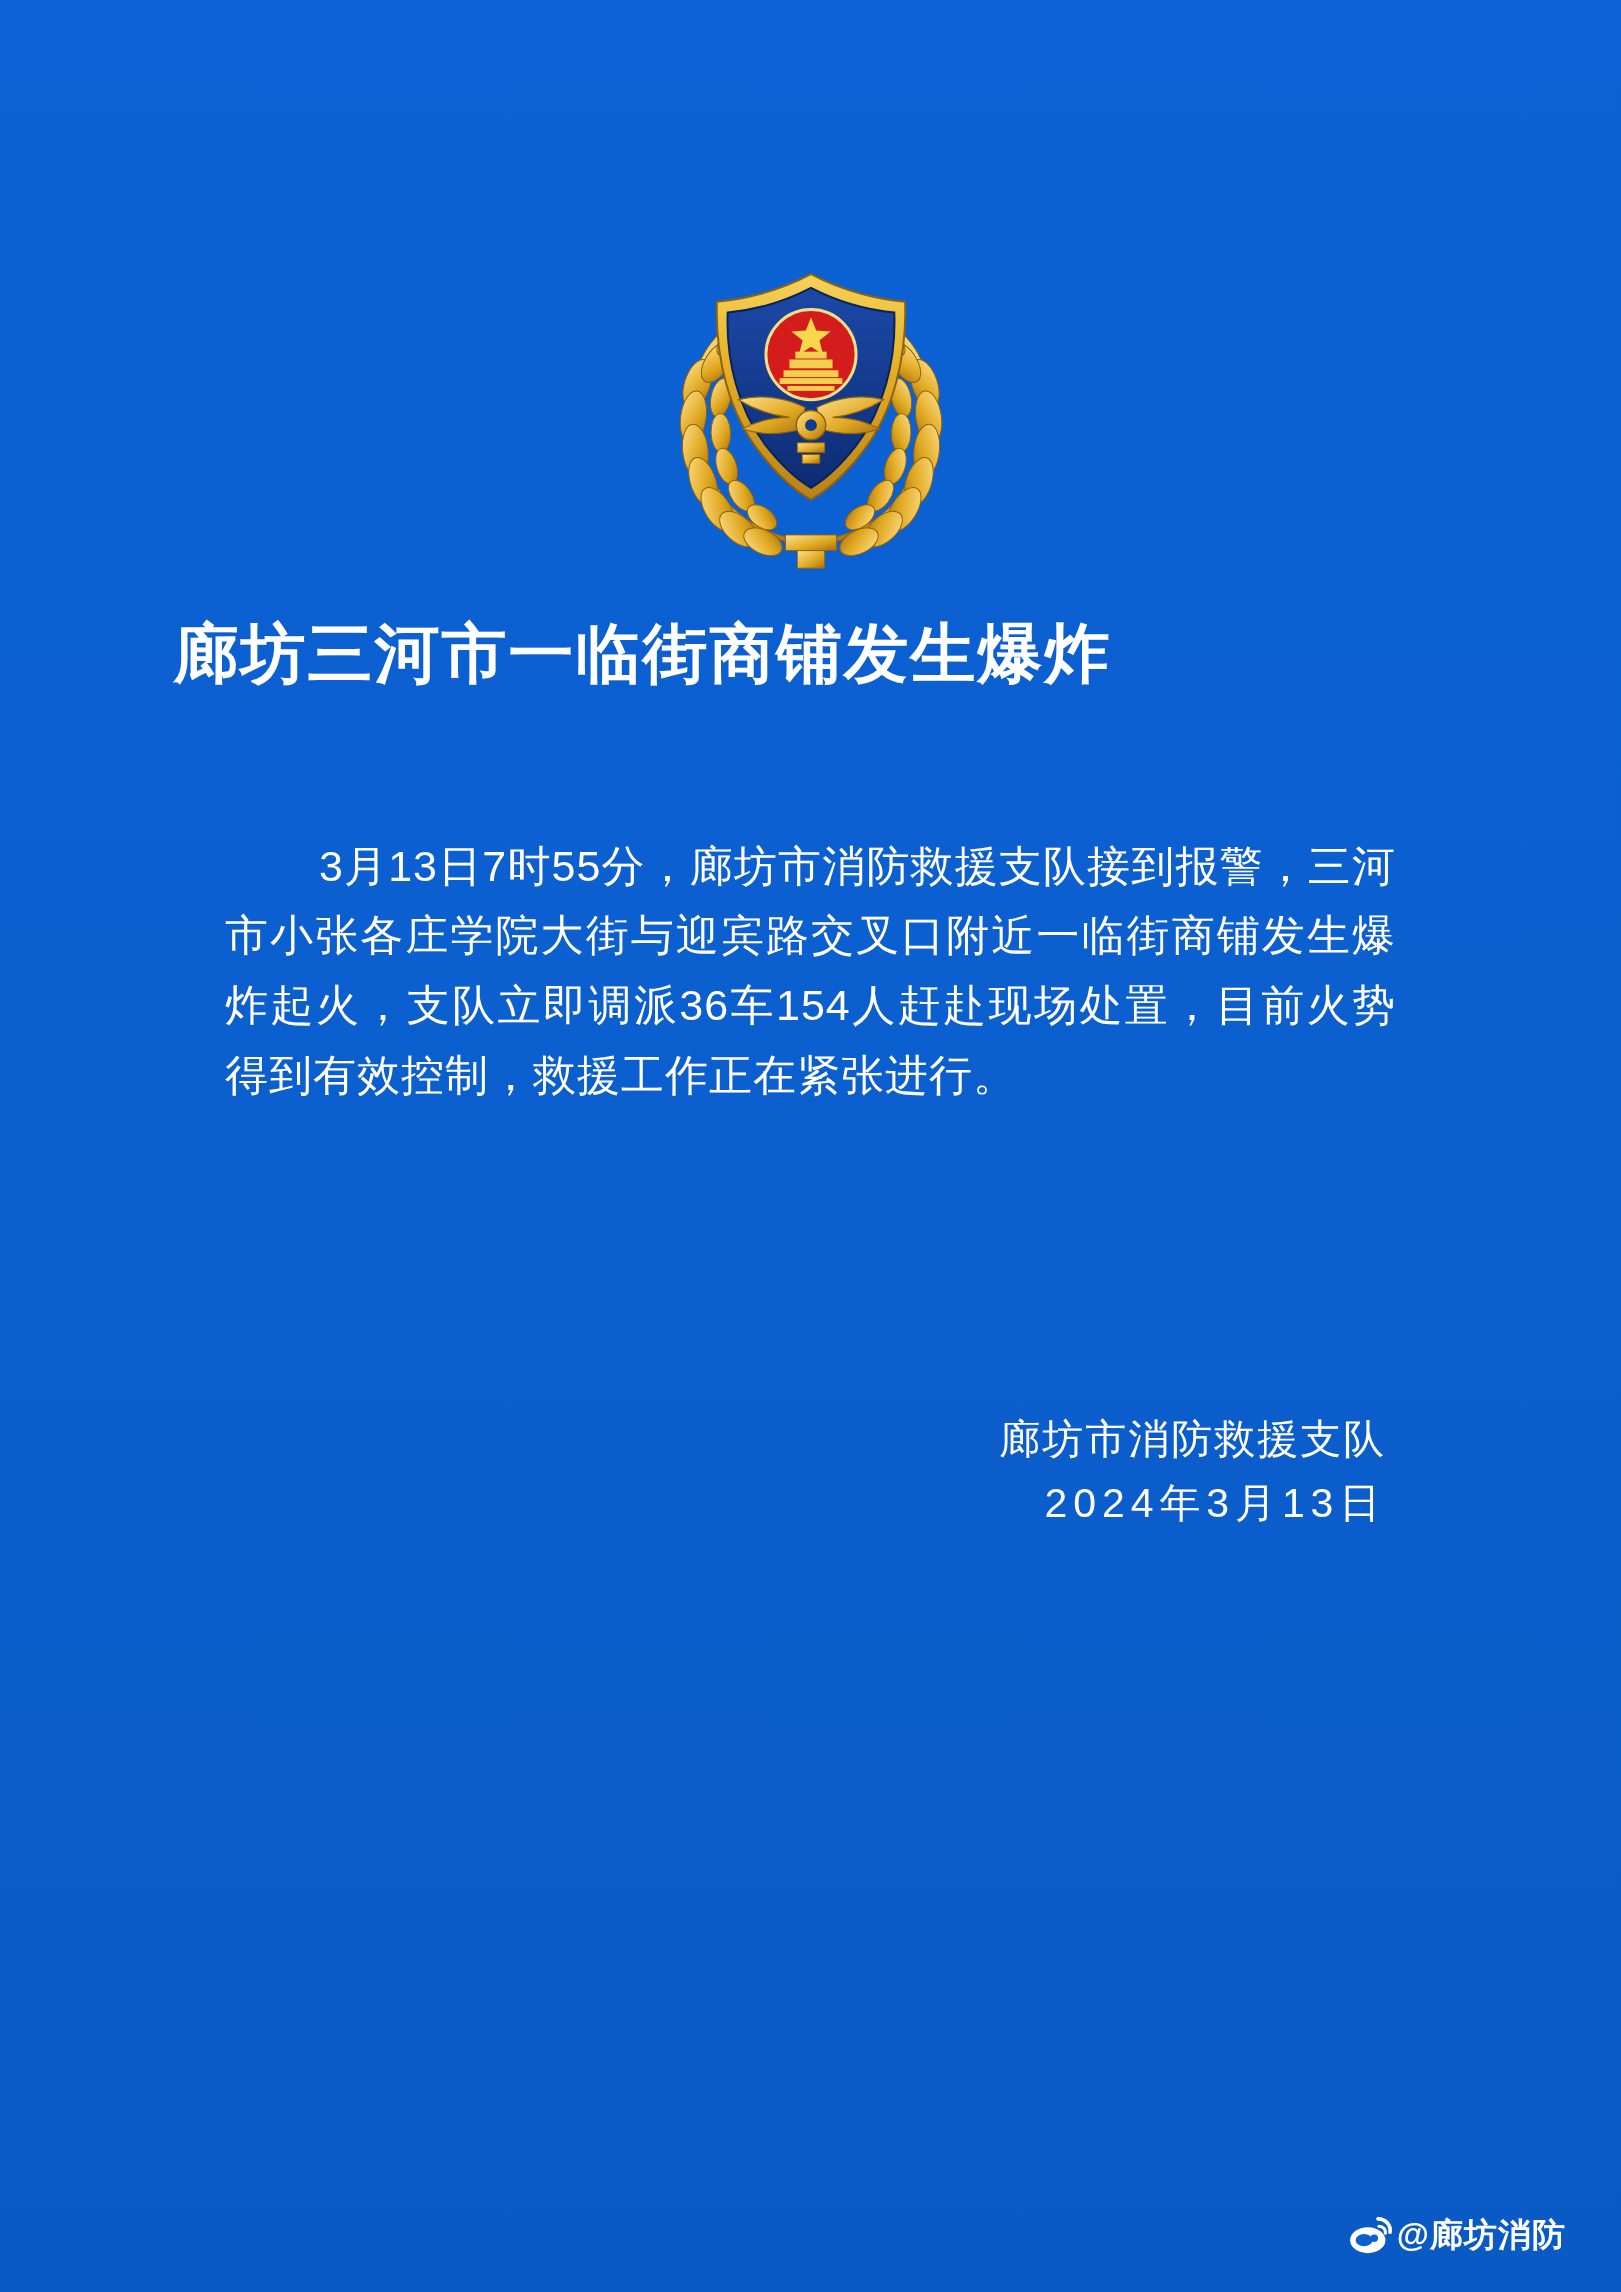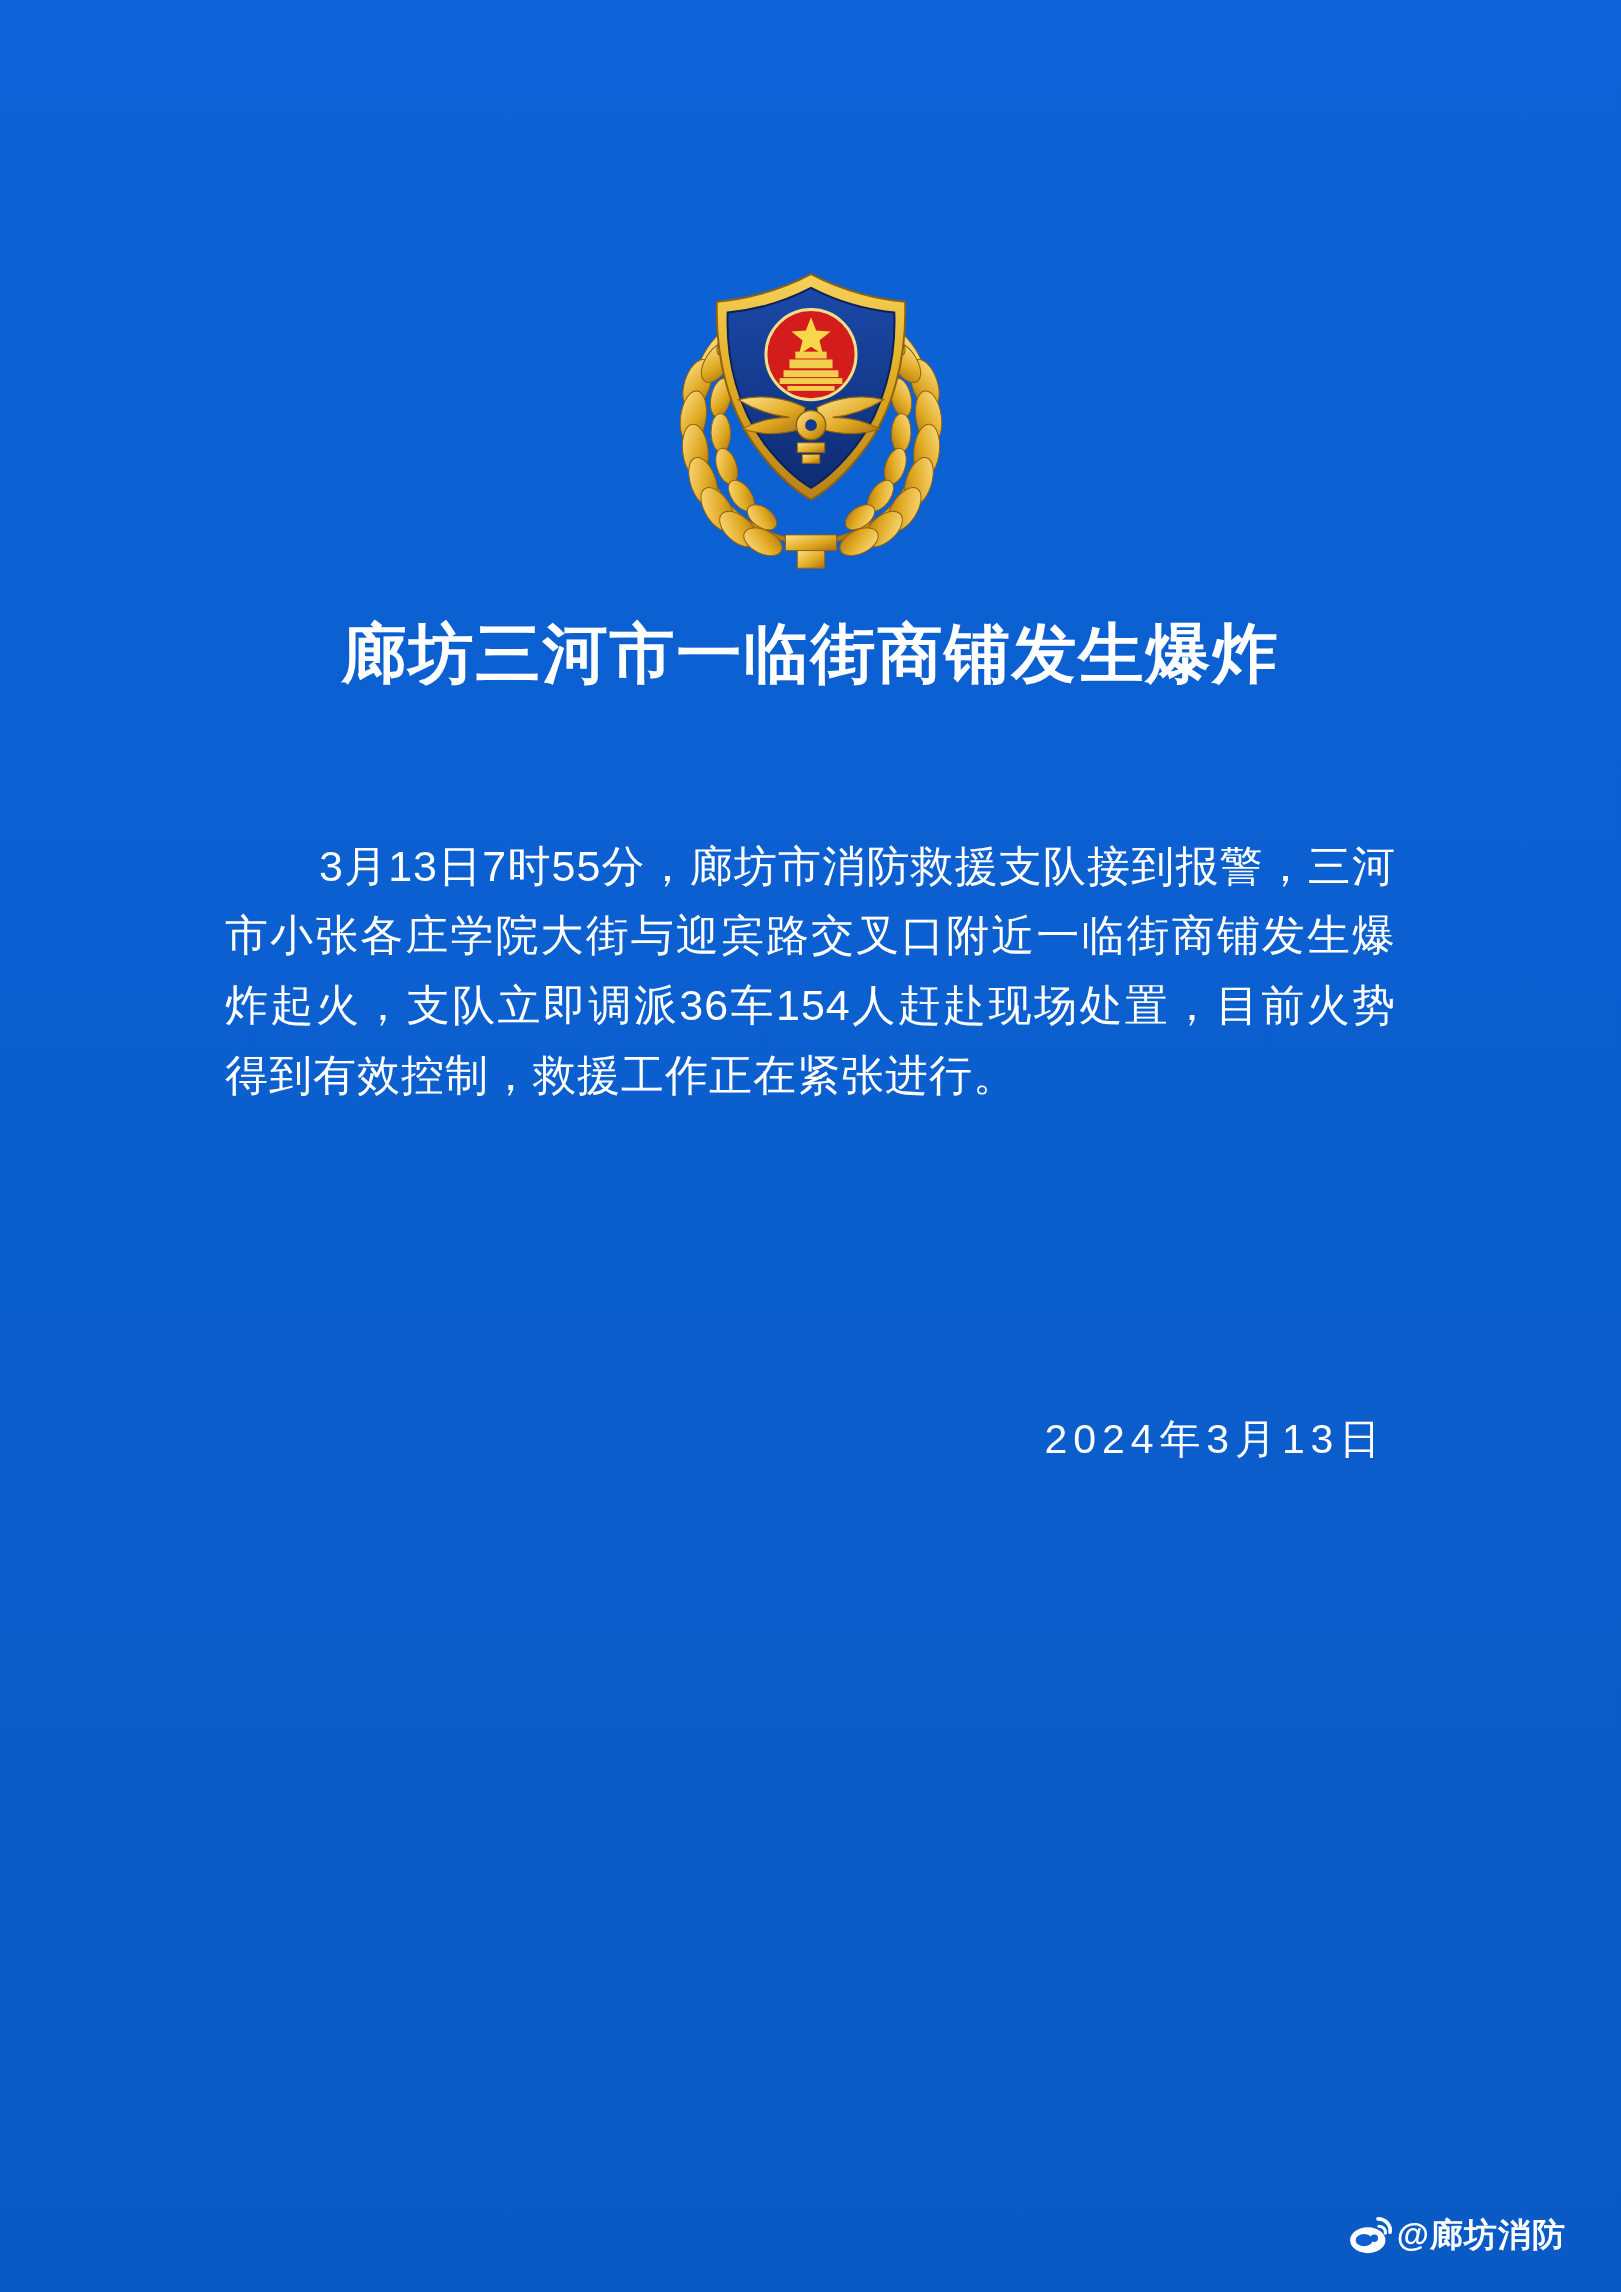--- a/index.html
+++ b/index.html
@@ -36,21 +36,20 @@
   .emblem-wrap svg { display: block; }
 
   
   .title {
     margin-top: 29px;
     color: #ffffff;
     font-size: 65px;
     font-weight: 700;
     letter-spacing: 2px;
     line-height: 1.25;
-    text-align: center;
     width: 1274px;
   }
 
   
   .body-text {
     margin-top: 94px;
     width: 1171px;
     color: #ffffff;
     font-size: 43px;
     line-height: 1.62;
@@ -195,20 +194,21 @@
         <path d="M-9,56 h18 v9 h-18 z" fill="url(#goldGrad2)" stroke="#8c6210" stroke-width="1"></path>
       </g>
     </svg>
   </div>
 
   <h1 class="title">廊坊三河市一临街商铺发生爆炸</h1>
 
   <p class="body-text">3月13日7时55分，廊坊市消防救援支队接到报警，三河市小张各庄学院大街与迎宾路交叉口附近一临街商铺发生爆炸起火，支队立即调派36车154人赶赴现场处置，目前火势得到有效控制，救援工作正在紧张进行。</p>
 
   <div class="signature">
+    <div class="org">廊坊市消防救援支队</div>
     <div class="date">2024年3月13日</div>
   </div>
 
   <div class="footer">
     <span class="weibo-icon">
       <svg class="weibo-icon" viewBox="0 0 48 42" aria-hidden="true">
         <ellipse cx="20" cy="26" rx="19" ry="14" fill="#ffffff"></ellipse>
         <ellipse cx="16" cy="26" rx="9" ry="6.5" fill="#0b5fd0"></ellipse>
         <circle cx="27" cy="24" r="4" fill="#0b5fd0"></circle>
         <path d="M31,3 C39,3 45,9.5 44,17.5" fill="none" stroke="#ffffff" stroke-width="4" stroke-linecap="round"></path>

